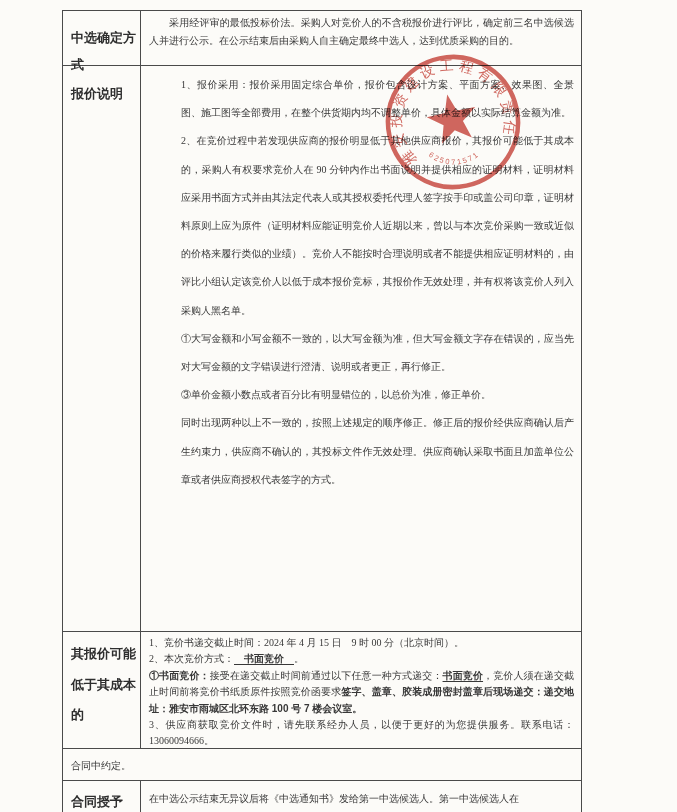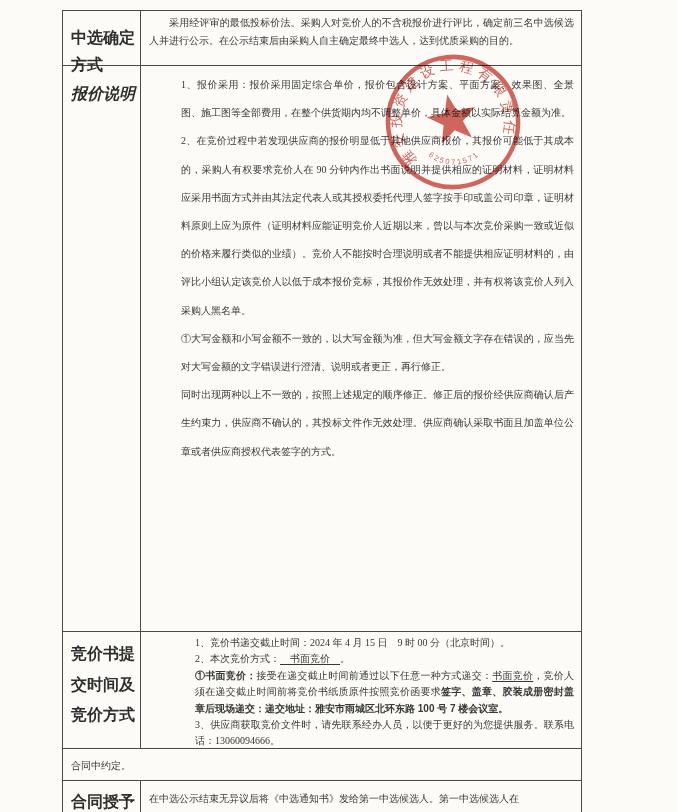--- a/index.html
+++ b/index.html
@@ -18,49 +18,49 @@
     border-top:1px solid #4a4a4a;
     border-right:1px solid #4a4a4a;
     box-sizing:border-box;
   }
   .t-row{display:flex;border-bottom:1px solid #4a4a4a;box-sizing:border-box;}
   .cell-label{
     width:78px;box-sizing:border-box;flex:0 0 78px;
     border-right:1px solid #4a4a4a;
     padding:8px 4px 0 8px;
     font-family:"Liberation Sans", sans-serif;
-    font-weight:700;font-size:16px;color:#2e2e2e;
+    font-weight:700;font-size:13px;color:#2e2e2e;
     line-height:26px;
   }
   .cell-content{
     flex:1;box-sizing:border-box;
     padding:3px 7px 0 8px;
     font-size:10px;line-height:18px;
     text-align:justify;color:#383838;
     overflow:hidden;
   }
   
   .row-1{height:55px;}
   .row-1 .cell-label{padding-top:13px;line-height:27px;}
   .row-1 .cell-content .para{text-indent:2em;}
   .row-2{height:566px;}
-  .row-2 .cell-label{padding-top:15px;font-style:italic;}
+  .row-2 .cell-label{padding-top:15px;}
   .row-2 .cell-content{line-height:28.2px;padding-top:5px;margin-left:32px;}
   .row-3{height:117px;}
   .row-3 .cell-label{padding-top:7px;line-height:30.5px;}
-  .row-3 .cell-content{line-height:16.4px;padding-top:3px;margin-left:46px;}
+  .row-3 .cell-content{line-height:16.4px;padding-top:3px;}
   .row-4{height:32px;}
   .row-4 .cell-label{padding-top:7px;}
   .row-4 .cell-content{padding-top:8px;}
   .row-5{height:34px;}
   .row-5 .cell-label{padding-top:8px;}
   .row-5 .cell-content{padding-top:9px;}
   .para{margin:0;}
   .seg-b{font-family:"Liberation Sans", sans-serif;font-weight:700;}
-  .seg-u{text-decoration:underline;text-underline-offset:2px;}
+  .seg-u{text-decoration:underline;text-underline-offset:2px;font-weight:bold;}
   
   .seal{
     position:absolute;left:378px;top:47px;width:150px;height:150px;
     transform:rotate(-12deg);
     opacity:.82;mix-blend-mode:multiply;
     pointer-events:none;
   }
 </style>
 </head>
 <body>
@@ -75,26 +75,27 @@
           <div class="para"><span>采用经评审的最低投标价法。采购人对竞价人的不含税报价进行评比，确定前三名中选候选人并进行公示。在公示结束后由采购人自主确定最终中选人，达到优质采购的目的。</span></div>
         </div>
     </div>
 
     <div class="t-row row-2">
       <div class="cell-label">报价说明</div>
       <div class="cell-content">
           <div class="para"><span>1、报价采用：报价采用固定综合单价，报价包含设计方案、平面方案、效果图、全景图、施工图等全部费用，在整个供货期内均不调整单价，具体金额以实际结算金额为准。</span></div>
           <div class="para"><span>2、在竞价过程中若发现供应商的报价明显低于其他供应商报价，其报价可能低于其成本的，采购人有权要求竞价人在 90 分钟内作出书面说明并提供相应的证明材料，证明材料应采用书面方式并由其法定代表人或其授权委托代理人签字按手印或盖公司印章，证明材料原则上应为原件（证明材料应能证明竞价人近期以来，曾以与本次竞价采购一致或近似的价格来履行类似的业绩）。竞价人不能按时合理说明或者不能提供相应证明材料的，由评比小组认定该竞价人以低于成本报价竞标，其报价作无效处理，并有权将该竞价人列入采购人黑名单。</span></div>
           <div class="para"><span>①大写金额和小写金额不一致的，以大写金额为准，但大写金额文字存在错误的，应当先对大写金额的文字错误进行澄清、说明或者更正，再行修正。</span></div>
+          <div class="para"><span>③单价金额小数点或者百分比有明显错位的，以总价为准，修正单价。</span></div>
           <div class="para"><span>同时出现两种以上不一致的，按照上述规定的顺序修正。修正后的报价经供应商确认后产生约束力，供应商不确认的，其投标文件作无效处理。供应商确认采取书面且加盖单位公章或者供应商授权代表签字的方式。</span></div>
         </div>
     </div>
 
     <div class="t-row row-3">
-      <div class="cell-label">竞价书提交时间及竞价方式</div>
+      <div class="cell-label">其报价可能低于其成本的</div>
       <div class="cell-content">
           <div class="para"><span>1、竞价书递交截止时间：2024 年 4 月 15 日　9 时 00 分（北京时间）。</span></div>
           <div class="para"><span>2、本次竞价方式：</span><span class="seg-u">　书面竞价　</span><span>。</span></div>
           <div class="para"><span class="seg-b">①书面竞价：</span><span>接受在递交截止时间前通过以下任意一种方式递交：</span><span class="seg-u">书面竞价</span><span>，竞价人须在递交截止时间前将竞价书纸质原件按照竞价函要求</span><span class="seg-b">签字、盖章、胶装成册密封盖章后现场递交：递交地址：雅安市雨城区北环东路 100 号 7 楼会议室。</span></div>
           <div class="para"><span>3、供应商获取竞价文件时，请先联系经办人员，以便于更好的为您提供服务。联系电话：13060094666。</span></div>
         </div>
     </div>
 
     <div class="t-row row-4">
       <div class="cell-content">

